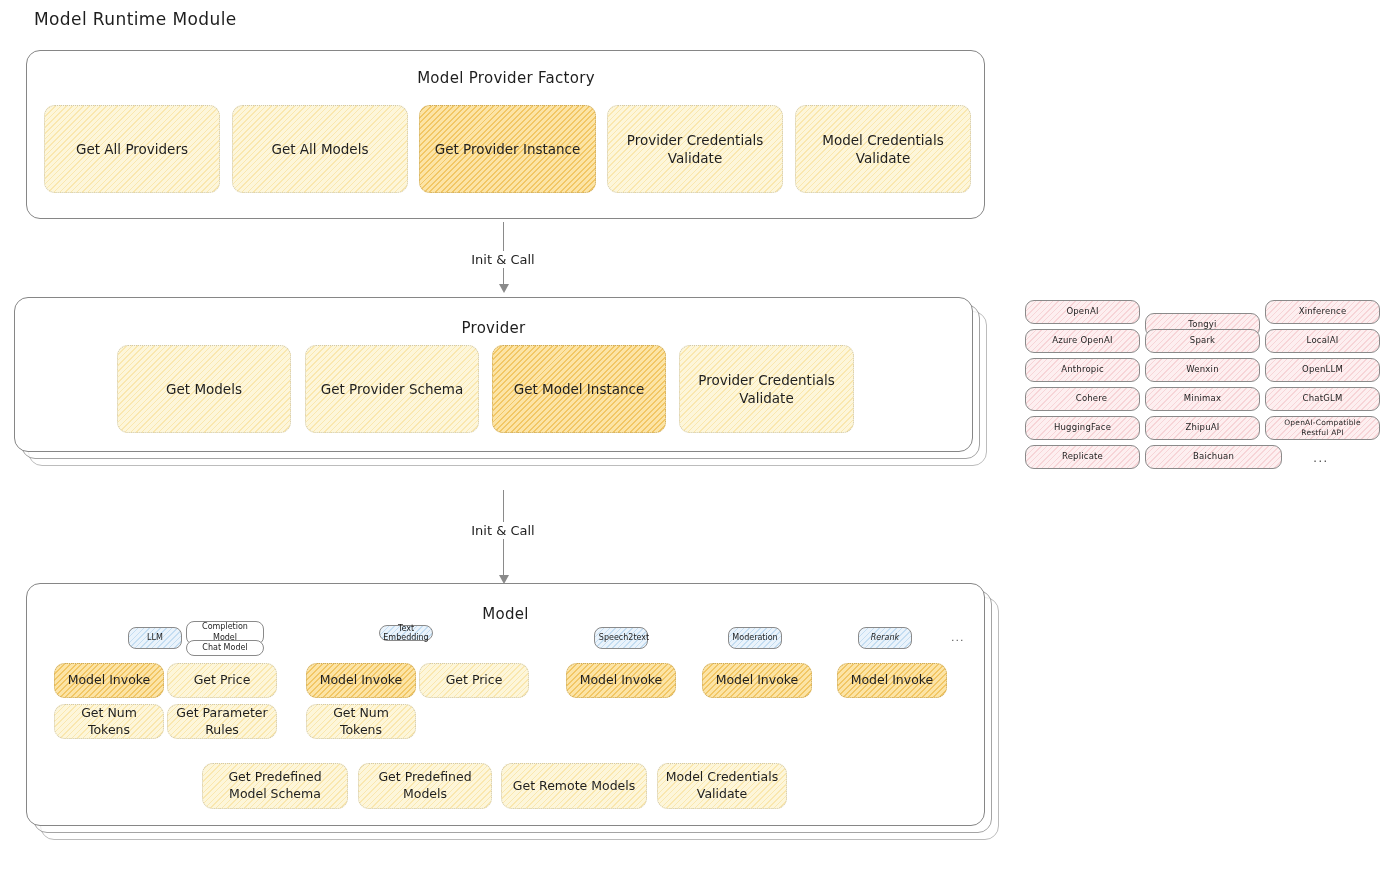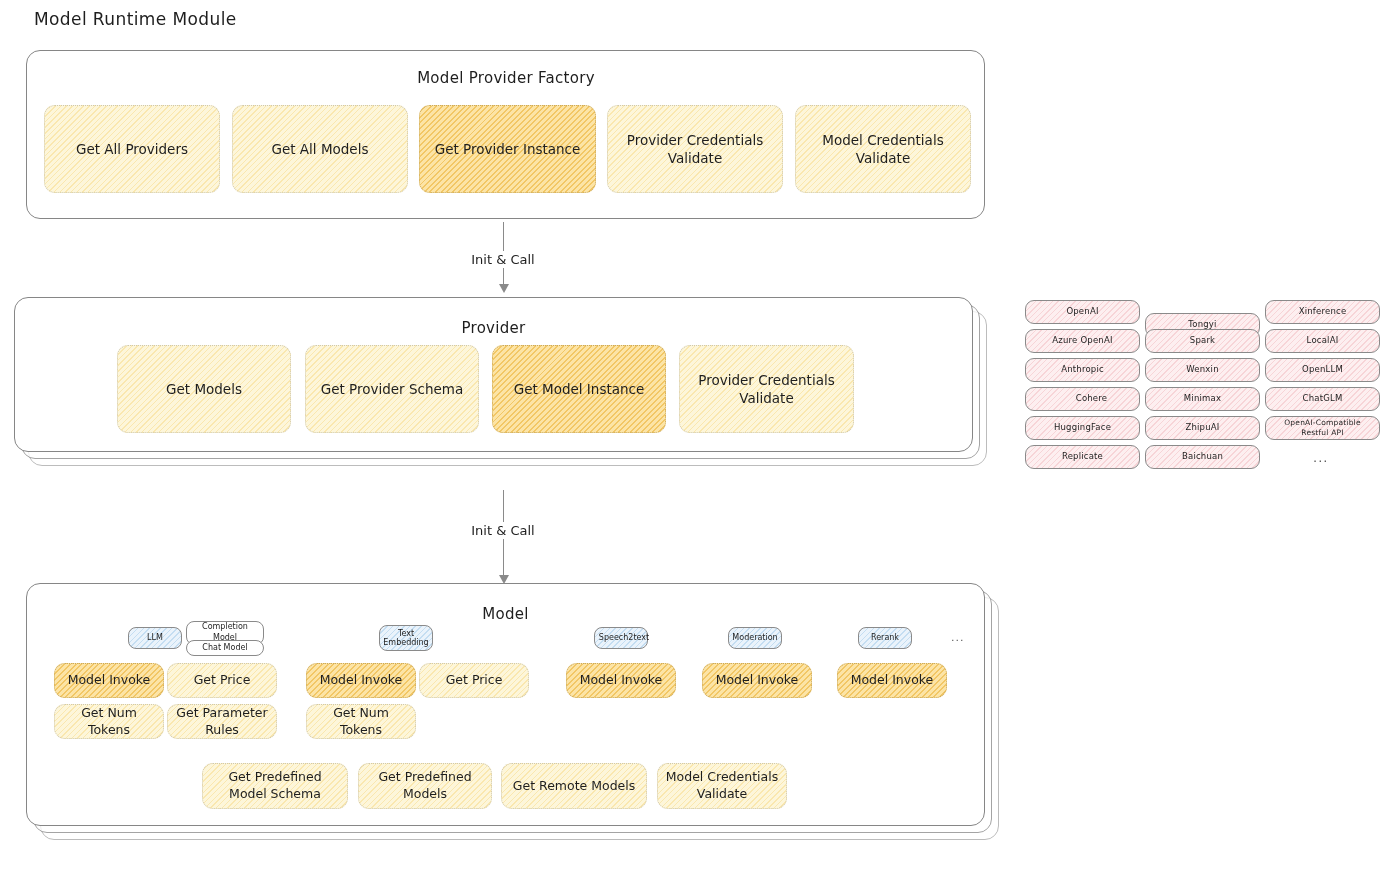--- a/index.html
+++ b/index.html
@@ -212,21 +212,21 @@
     <div class="box pink" style="left:0px;   top:58px;  width:115px; height:24px;">Anthropic</div>
     <div class="box pink" style="left:0px;   top:87px;  width:115px; height:24px;padding-left:24px;">Cohere</div>
     <div class="box pink" style="left:0px;   top:116px; width:115px; height:24px;">HuggingFace</div>
     <div class="box pink" style="left:0px;   top:145px; width:115px; height:24px;">Replicate</div>
 
     <div class="box pink" style="left:120px; top:0px;   width:115px; height:24px;margin-top:13px;">Tongyi</div>
     <div class="box pink" style="left:120px; top:29px;  width:115px; height:24px;">Spark</div>
     <div class="box pink" style="left:120px; top:58px;  width:115px; height:24px;">Wenxin</div>
     <div class="box pink" style="left:120px; top:87px;  width:115px; height:24px;">Minimax</div>
     <div class="box pink" style="left:120px; top:116px; width:115px; height:24px;">ZhipuAI</div>
-    <div class="box pink" style="left:120px; top:145px; width:115px; height:24px;border-radius:9px;">Baichuan</div>
+    <div class="box pink" style="left:120px; top:145px; width:137px; height:24px;border-radius:9px;">Baichuan</div>
 
     <div class="box pink" style="left:240px; top:0px;   width:115px; height:24px;">Xinference</div>
     <div class="box pink" style="left:240px; top:29px;  width:115px; height:24px;">LocalAI</div>
     <div class="box pink" style="left:240px; top:58px;  width:115px; height:24px;">OpenLLM</div>
     <div class="box pink" style="left:240px; top:87px;  width:115px; height:24px;">ChatGLM</div>
     <div class="box pink" style="left:240px; top:116px; width:115px; height:24px; font-size:7.5px;">OpenAI-Compatible Restful API</div>
 
     <div class="ellipsis" style="left:288px; top:150px;">...</div>
   </div>
 
@@ -246,33 +246,33 @@
 
       <div class="box blue" style="left:102px; top:44px; width:54px; height:22px;">LLM</div>
       <div class="box white" style="left:160px; top:38px; width:78px; height:24px;">Completion Model</div>
       <div class="box white" style="left:160px; top:57px; width:78px; height:16px;">Chat Model</div>
 
       <div class="box amber t12" style="left:28px; top:80px; width:110px; height:35px;">Model Invoke</div>
       <div class="box cream t12" style="left:141px; top:80px; width:110px; height:35px;">Get Price</div>
       <div class="box cream t12" style="left:28px; top:121px; width:110px; height:35px;">Get Num Tokens</div>
       <div class="box cream t12" style="left:141px; top:121px; width:110px; height:35px;">Get Parameter Rules</div>
 
-      <div class="box blue" style="left:353px; top:42px; width:54px; height:26px; line-height:1.15;">Text Embedding</div>
+      <div class="box blue" style="left:353px; top:42px; width:54px; height:16px; line-height:1.15;">Text Embedding</div>
 
       <div class="box amber t12" style="left:280px; top:80px; width:110px; height:35px;">Model Invoke</div>
       <div class="box cream t12" style="left:393px; top:80px; width:110px; height:35px;">Get Price</div>
       <div class="box cream t12" style="left:280px; top:121px; width:110px; height:35px;">Get Num Tokens</div>
 
       <div class="box blue" style="left:568px; top:44px; width:54px; height:22px;padding-left:12px;">Speech2text</div>
       <div class="box amber t12" style="left:540px; top:80px; width:110px; height:35px;">Model Invoke</div>
 
       <div class="box blue" style="left:702px; top:44px; width:54px; height:22px;">Moderation</div>
       <div class="box amber t12" style="left:676px; top:80px; width:110px; height:35px;">Model Invoke</div>
 
-      <div class="box blue" style="left:832px; top:44px; width:54px; height:22px;">Rerank</div>
+      <div class="box blue" style="left:832px; top:44px; width:54px; height:22px;font-style:italic;">Rerank</div>
       <div class="box amber t12" style="left:811px; top:80px; width:110px; height:35px;">Model Invoke</div>
 
       <div class="ellipsis" style="left:925px; top:48px; font-size:11px;">...</div>
 
       <div class="box cream t12" style="left:176px; top:180px; width:146px; height:46px;">Get Predefined Model Schema</div>
       <div class="box cream t12" style="left:332px; top:180px; width:134px; height:46px;">Get Predefined Models</div>
       <div class="box cream t12" style="left:475px; top:180px; width:146px; height:46px;">Get Remote Models</div>
       <div class="box cream t12" style="left:631px; top:180px; width:130px; height:46px;">Model Credentials Validate</div>
     </div>
   </div>

